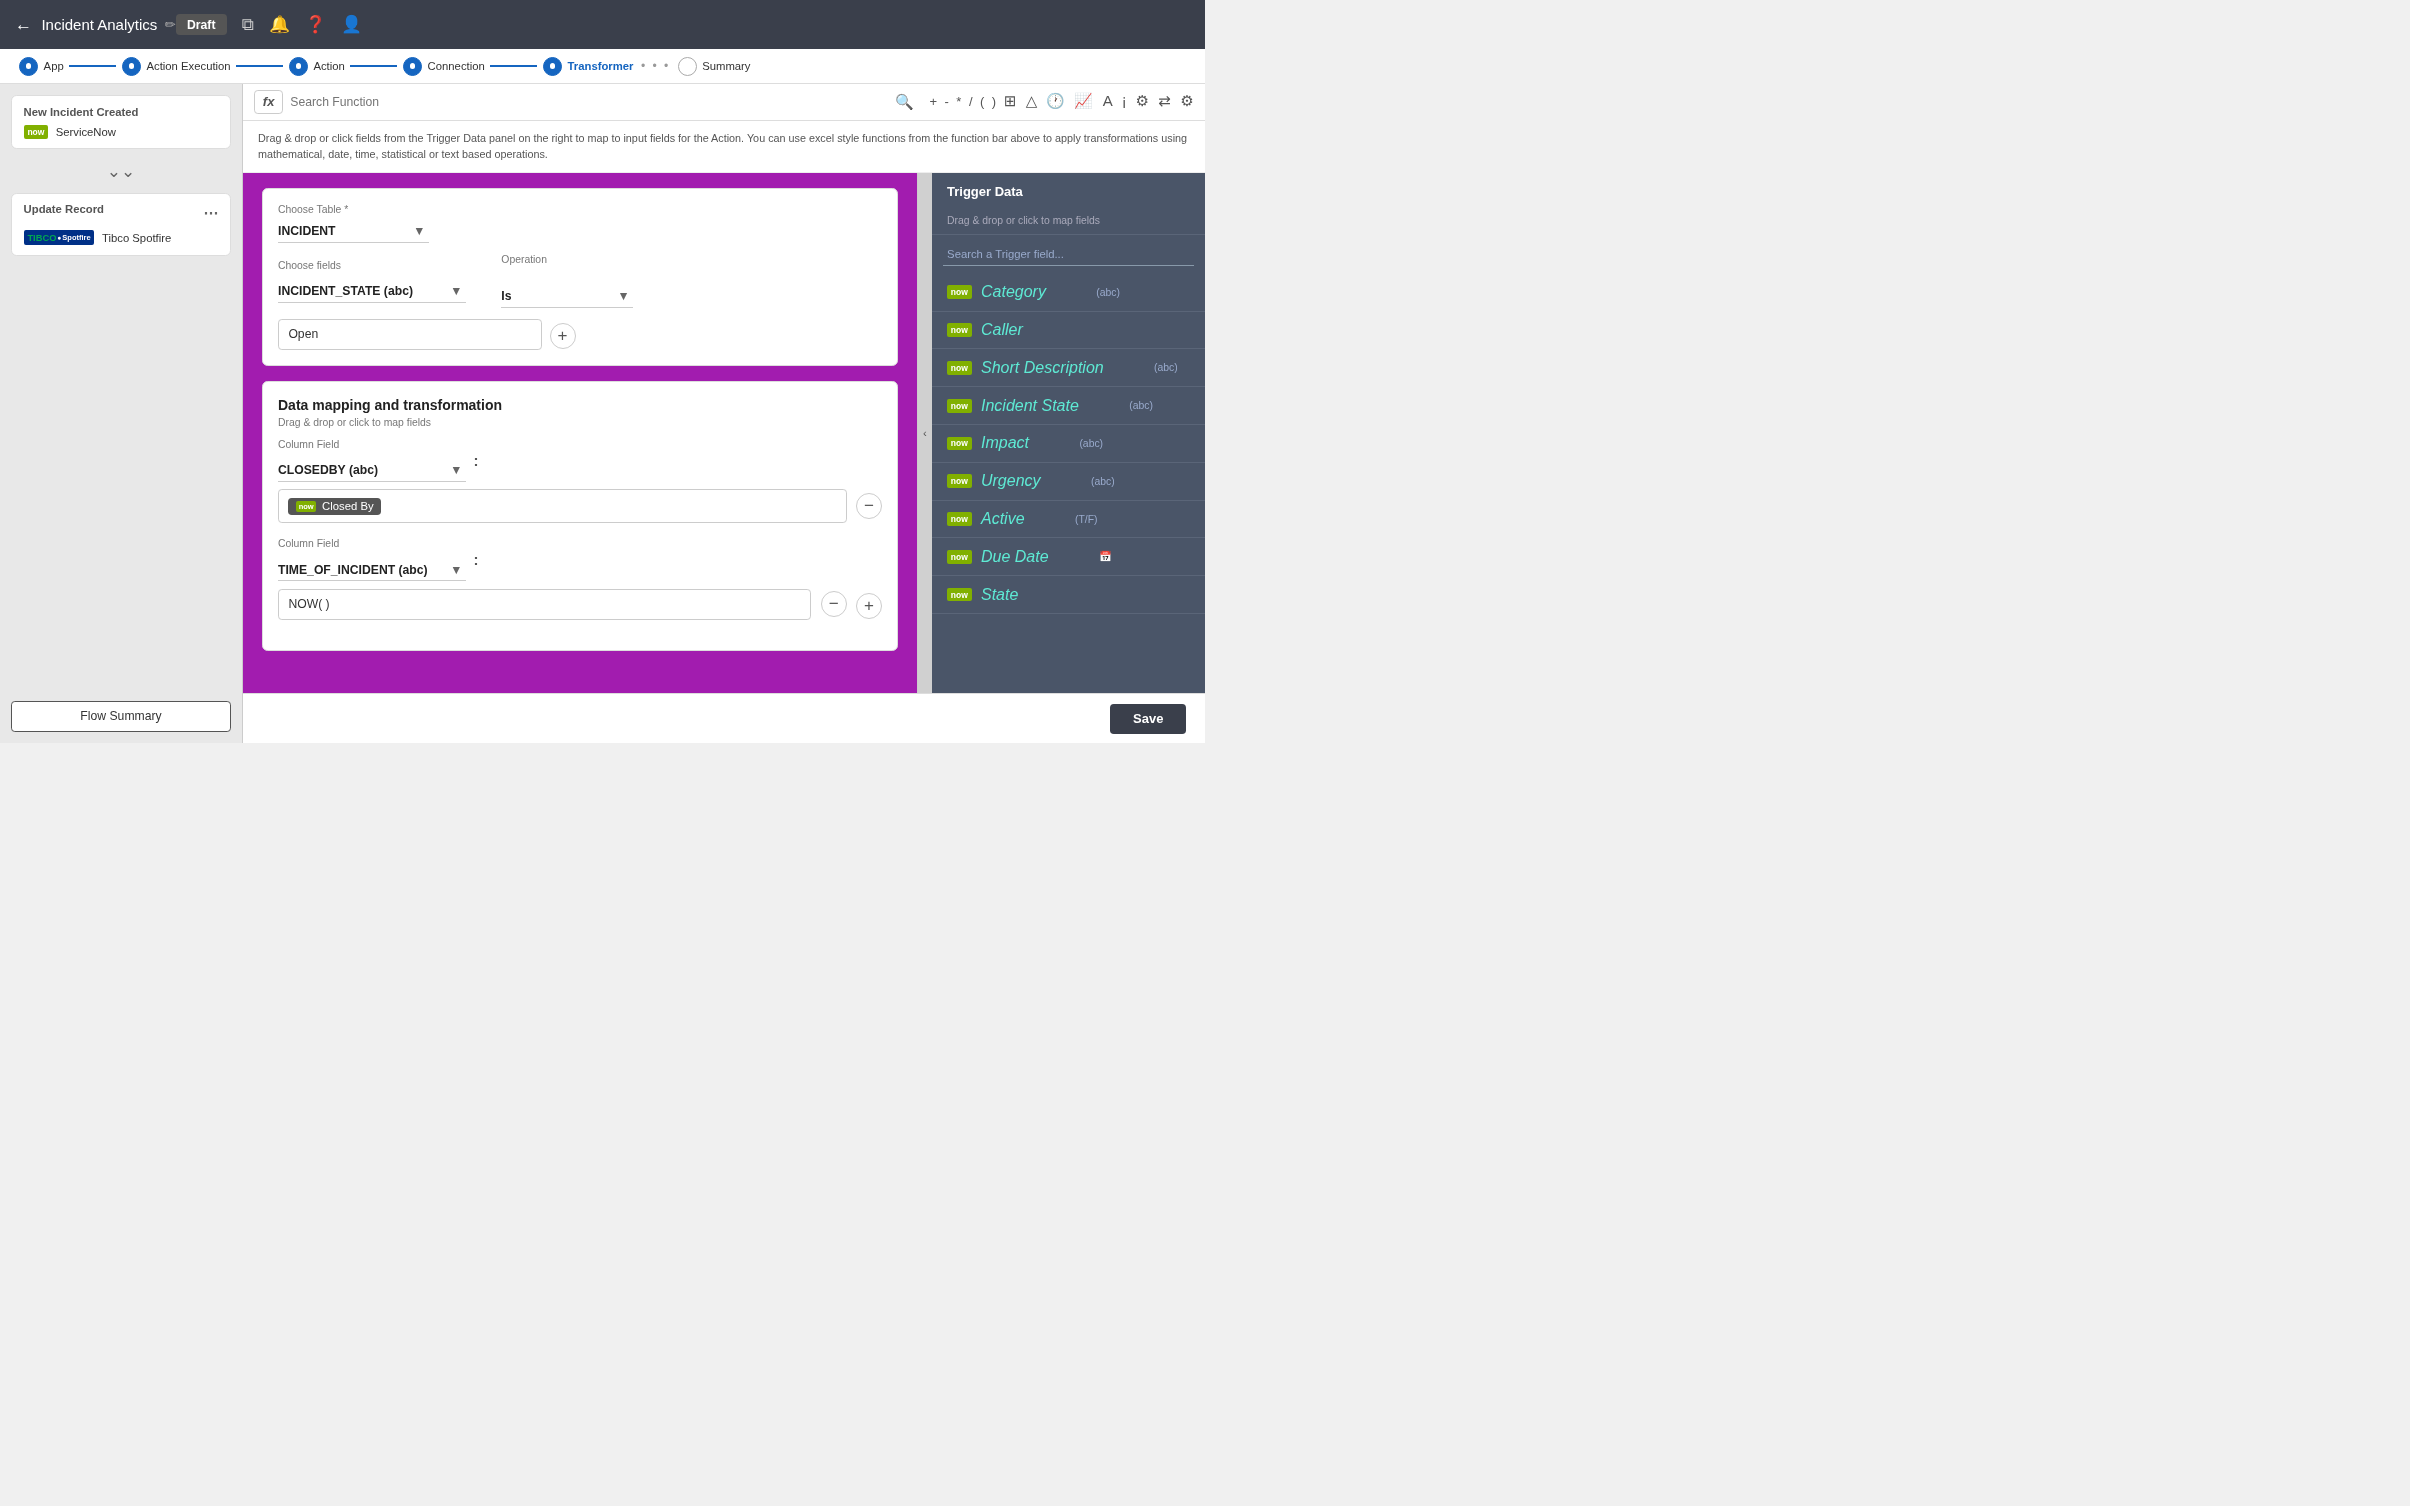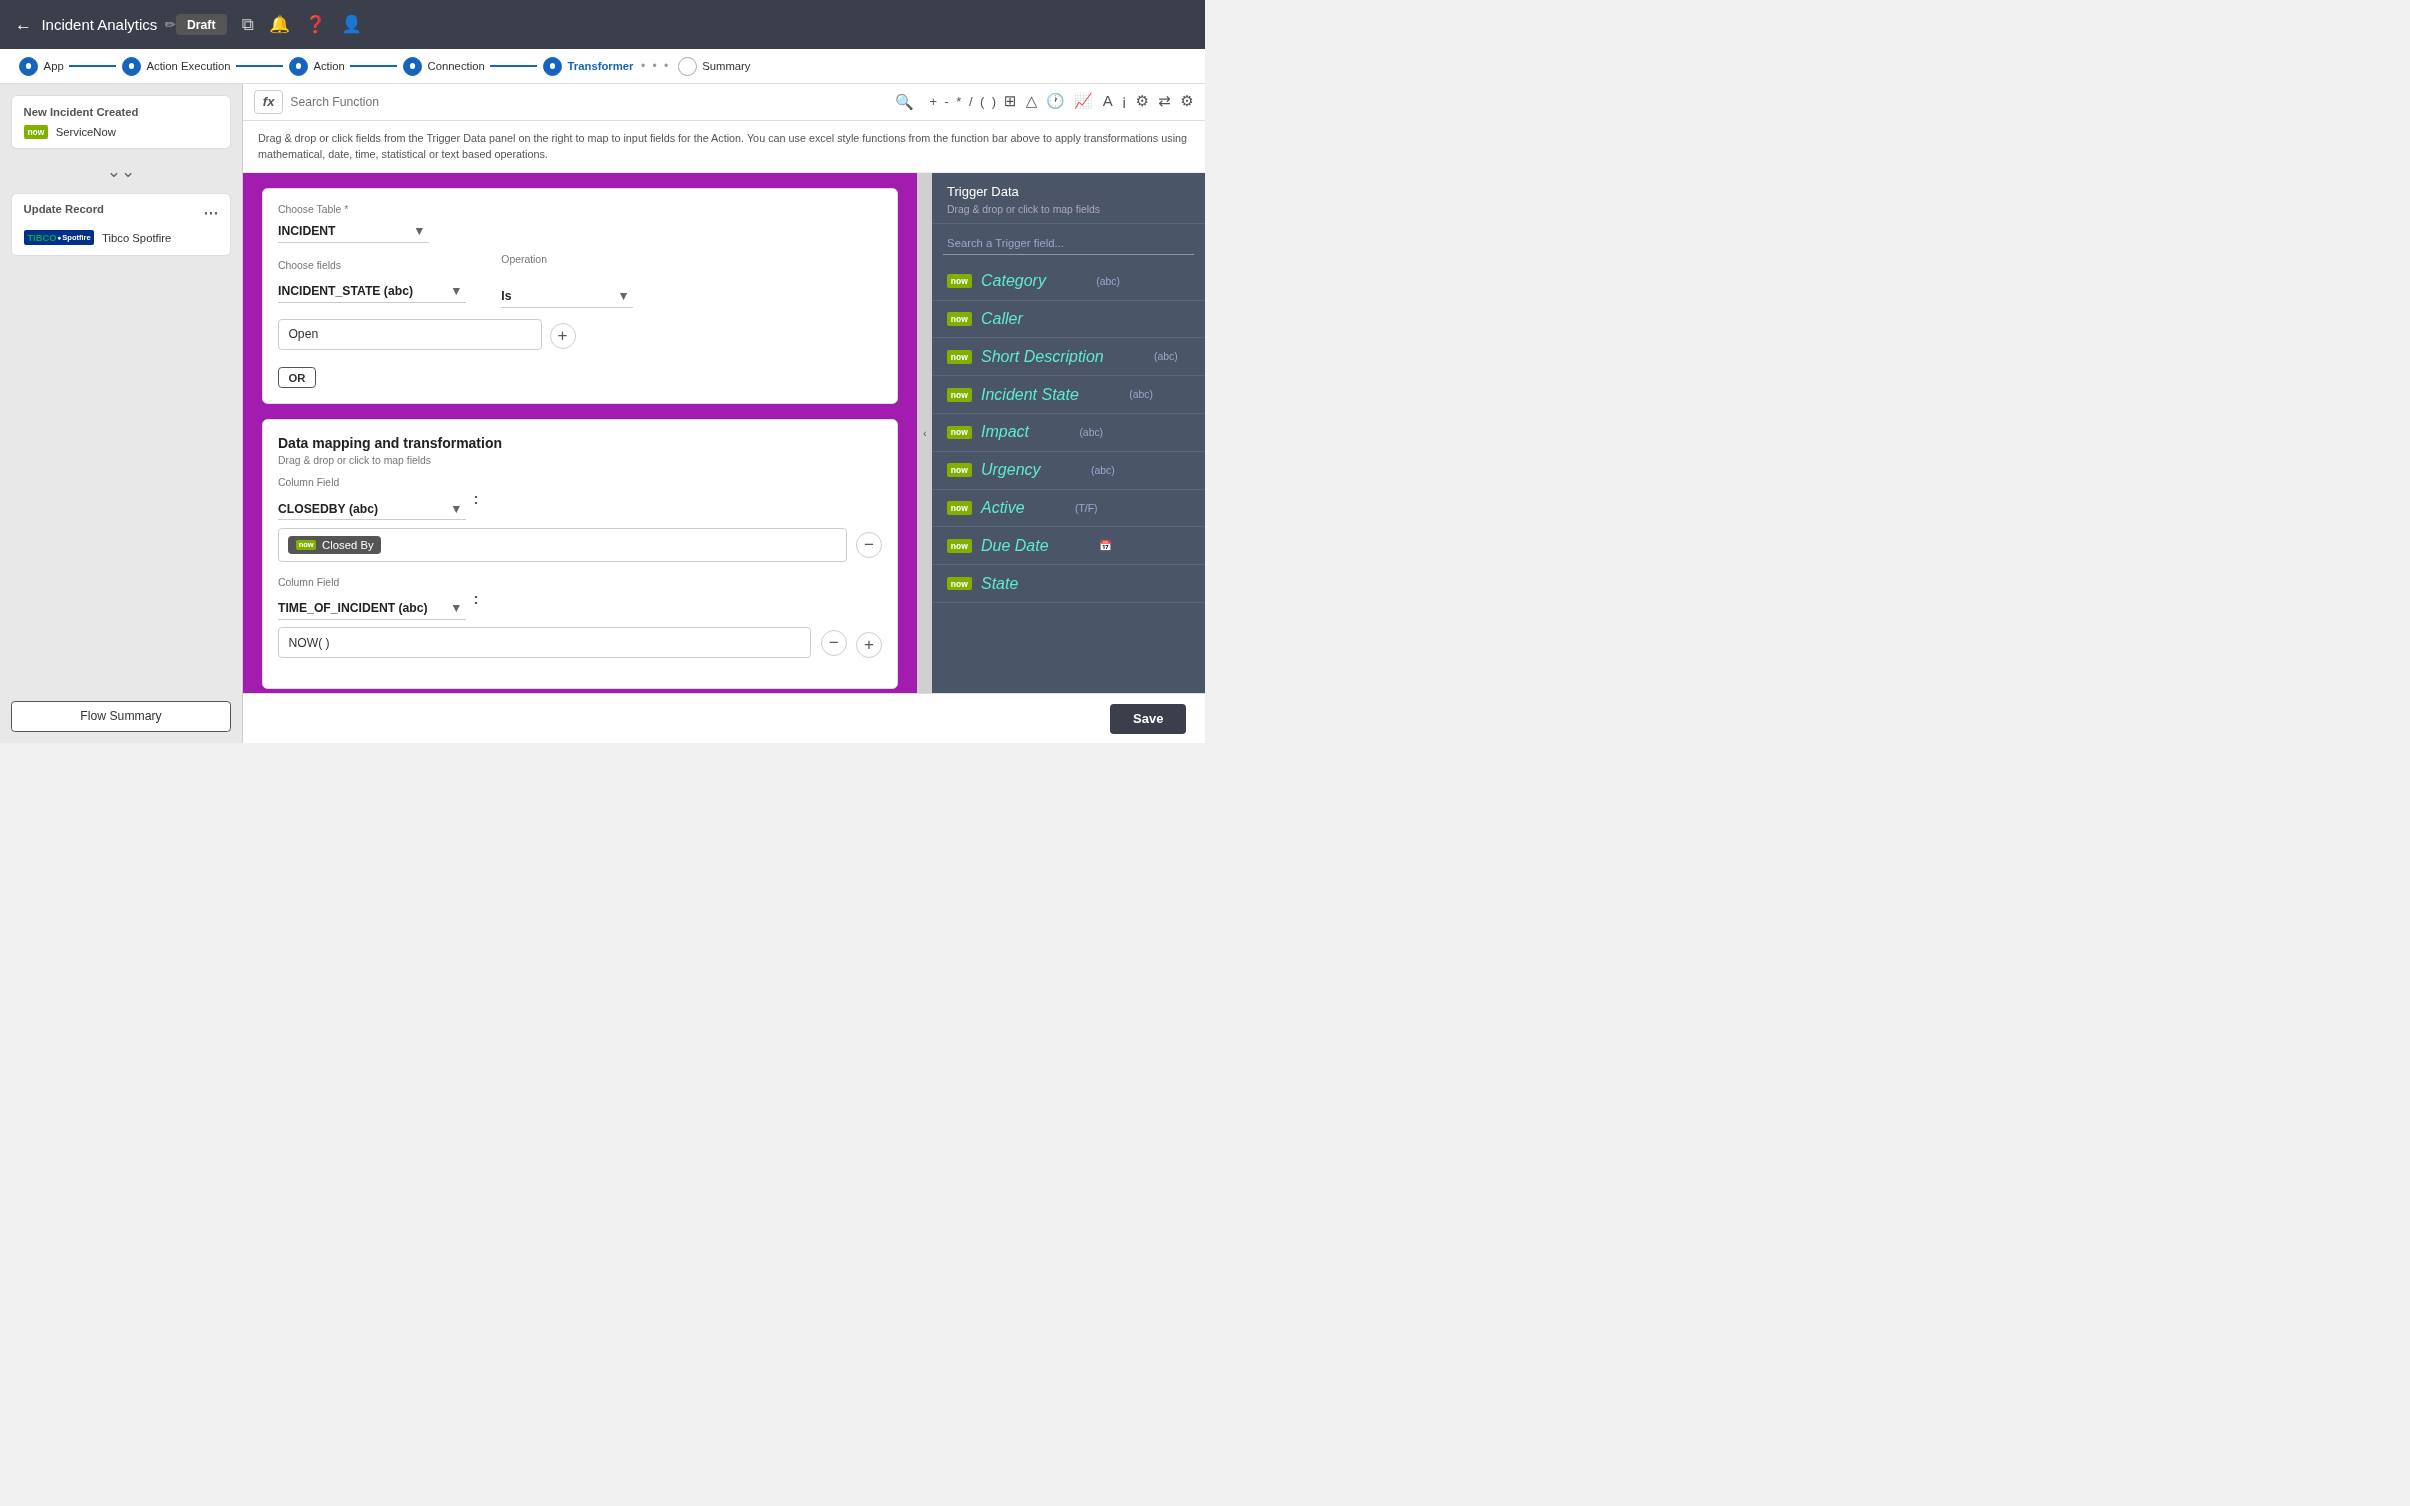--- a/index.html
+++ b/index.html
@@ -86,21 +86,21 @@
     .colon { color: #555; font-size: 15px; font-weight: 700; }
     .field-value-row { display: flex; align-items: center; gap: 9.4px; }
     .field-tag { display: inline-flex; align-items: center; gap: 5.6px; background: #555; color: white; padding: 2.8px 7.5px; border-radius: 3.8px; font-size: 11.3px; font-weight: 500; }
     .field-tag .now-logo-sm { background: #81b000; color: white; font-size: 7.5px; font-weight: 700; padding: 0.9px 2.8px; border-radius: 1.9px; }
     .field-input { flex: 1; border: 0.9px solid #ccc; border-radius: 3.8px; padding: 7.5px 9.4px; font-size: 12.2px; color: #333; background: white; outline: none; }
     .remove-btn { width: 26px; height: 26px; border: 0.9px solid #ccc; border-radius: 50%; display: flex; align-items: center; justify-content: center; cursor: pointer; color: #555; font-size: 17px; background: white; }
 
     
     .trigger-panel { width: 273px; background: #4a5568; color: white; display: flex; flex-direction: column; overflow: hidden; flex-shrink: 0; }
     .trigger-header { padding: 11.3px 15px 7.5px; border-bottom: 0.9px solid #5a6578; }
-    .trigger-title { font-size: 13px; font-weight: 400; color: white; margin-bottom: 5px; }
+    .trigger-title { font-size: 13px; font-weight: 700; color: white; margin-bottom: 16px; }
     .trigger-subtitle { font-size: 10.4px; color: #aab; }
     .trigger-search { margin: 7.5px 11.3px; }
     .trigger-search-input { width: 100%; background: transparent; border: none; border-bottom: 0.9px solid #8899aa; color: white; padding: 5.6px 3.8px; font-size: 11.3px; outline: none; }
     .trigger-search-input::placeholder { color: #99aacc; }
     .trigger-items { overflow-y: auto; flex: 1; }
     .trigger-item { display: flex; align-items: center; gap: 9.4px; padding: 9.4px 15px; border-bottom: 0.9px solid #5a6578; cursor: pointer; }
     .trigger-item-name { font-size: 16px; color: #5eead4; font-style: italic; }
     .trigger-item-type { font-size: 10.4px; color: #99aacc; margin-left: 12px; padding-left: 29px; }
 
     
@@ -258,23 +258,20 @@
                 <span class="dropdown-arrow">▼</span>
               </div>
             </div>
           </div>
 
           <div class="value-input-row">
             <input class="value-input" value="Open" style="">
             <span class="add-btn">+</span>
           </div>
 
-          <div style="margin-top:9.4px;">
-            <button class="or-btn">OR</button>
-          </div>
         </div>
 
         <div class="mapping-section">
           <div class="mapping-title">Data mapping and transformation</div>
           <div class="mapping-subtitle">Drag &amp; drop or click to map fields</div>
 
           <div class="mapping-row">
             <div class="column-field-row">
               <div style="display:flex; flex-direction:column; gap:3.8px;">
                 <div class="section-label">Column Field</div>

